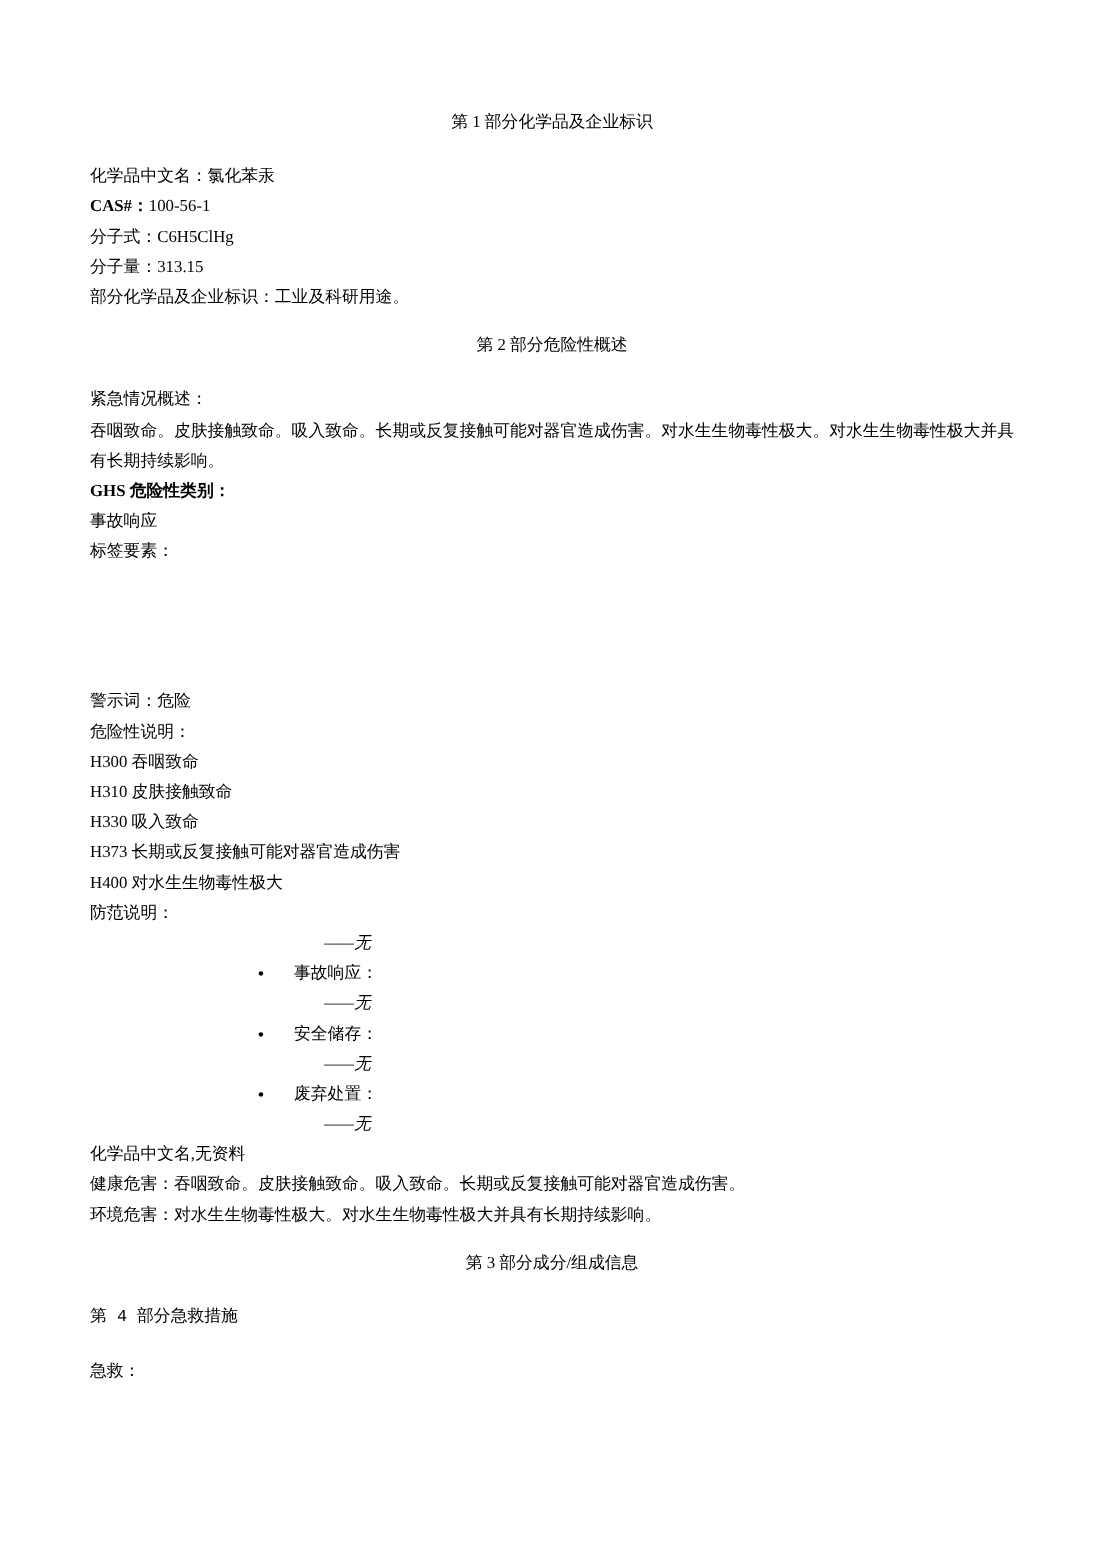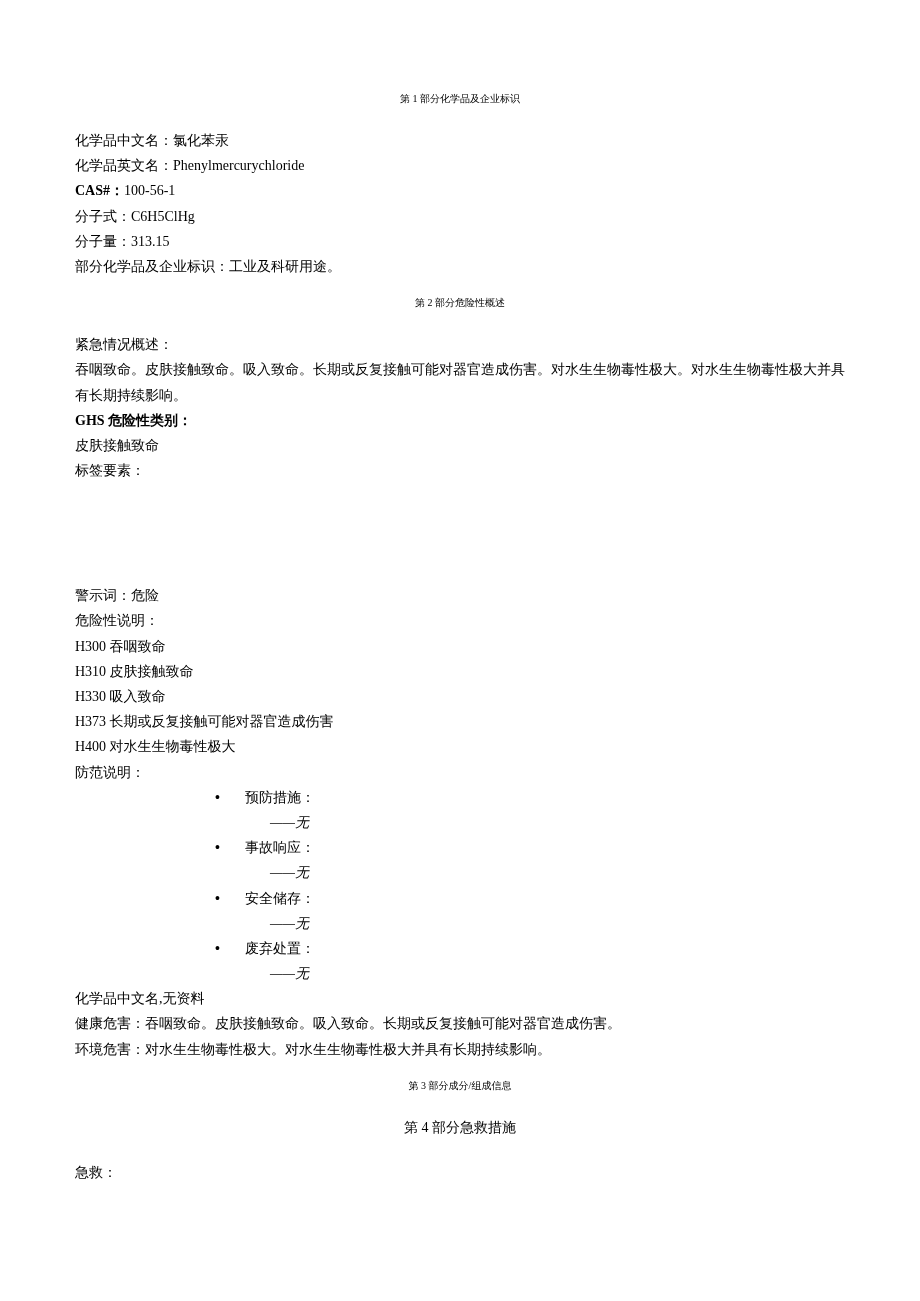--- a/index.html
+++ b/index.html
@@ -12,27 +12,26 @@
       font-size: 14px;
       line-height: 1.8;
       color: #000;
       background: #fff;
       width: 920px;
       padding: 80px 75px 40px 75px;
     }
     .section-title {
       text-align: center;
       font-family: "SimSun", "宋体", serif;
-      font-size: 10px;
+      font-size: 14px;
       margin-bottom: 20px;
       margin-top: 10px;
     }
     .section-title-alt {
-      text-align: center;
-      font-family: Liberation Serif, serif;
+      font-family: Liberation Mono, monospace;
       font-size: 14px;
       margin-bottom: 20px;
       margin-top: 10px;
     }
     .content-block {
       margin-bottom: 15px;
     }
     .line {
       display: block;
     }
@@ -63,60 +62,56 @@
 </head>
 <body>
 
 <div class="section-title">第 1 部分化学品及企业标识</div>
 
 <div class="content-block">
   <div class="line">
     <span>化学品中文名：</span><span>氯化苯汞</span>
   </div>
   <div class="line">
-    <span>化学品英文名：</span><span>Phenylmercurychloride</span>
-  </div>
-  <div class="line">
     <span class="bold">CAS#：</span><span>100-56-1</span>
   </div>
   <div class="line">
     <span>分子式：</span><span>C6H5ClHg</span>
   </div>
   <div class="line">
     <span>分子量：</span><span>313.15</span>
   </div>
   <div class="line">
     <span>部分化学品及企业标识：</span><span>工业及科研用途。</span>
   </div>
 </div>
 
 <div class="section-title">第 2 部分危险性概述</div>
 
 <div class="content-block">
   <div class="line">紧急情况概述：</div>
   <div class="line">吞咽致命。皮肤接触致命。吸入致命。长期或反复接触可能对器官造成伤害。对水生生物毒性极大。对水生生物毒性极大并具有长期持续影响。</div>
   <div class="line bold">GHS 危险性类别：</div>
-  <div class="line">皮肤接触致命</div>
+  <div class="line">事故响应</div>
   <div class="line">标签要素：</div>
 
   <div class="spacer"></div>
 
   <div class="line">
     <span>警示词：</span><span>危险</span>
   </div>
   <div class="line">危险性说明：</div>
   <div class="line">H300 吞咽致命</div>
   <div class="line">H310 皮肤接触致命</div>
   <div class="line">H330 吸入致命</div>
   <div class="line">H373 长期或反复接触可能对器官造成伤害</div>
   <div class="line">H400 对水生生物毒性极大</div>
   <div class="line">防范说明：</div>
 
   <div class="bullet-list">
-    <div class="bullet-item">预防措施：</div>
     <div class="sub-item">——无</div>
     <div class="bullet-item">事故响应：</div>
     <div class="sub-item">——无</div>
     <div class="bullet-item">安全储存：</div>
     <div class="sub-item">——无</div>
     <div class="bullet-item">废弃处置：</div>
     <div class="sub-item">——无</div>
   </div>
 
   <div class="line">化学品中文名,无资料</div>

